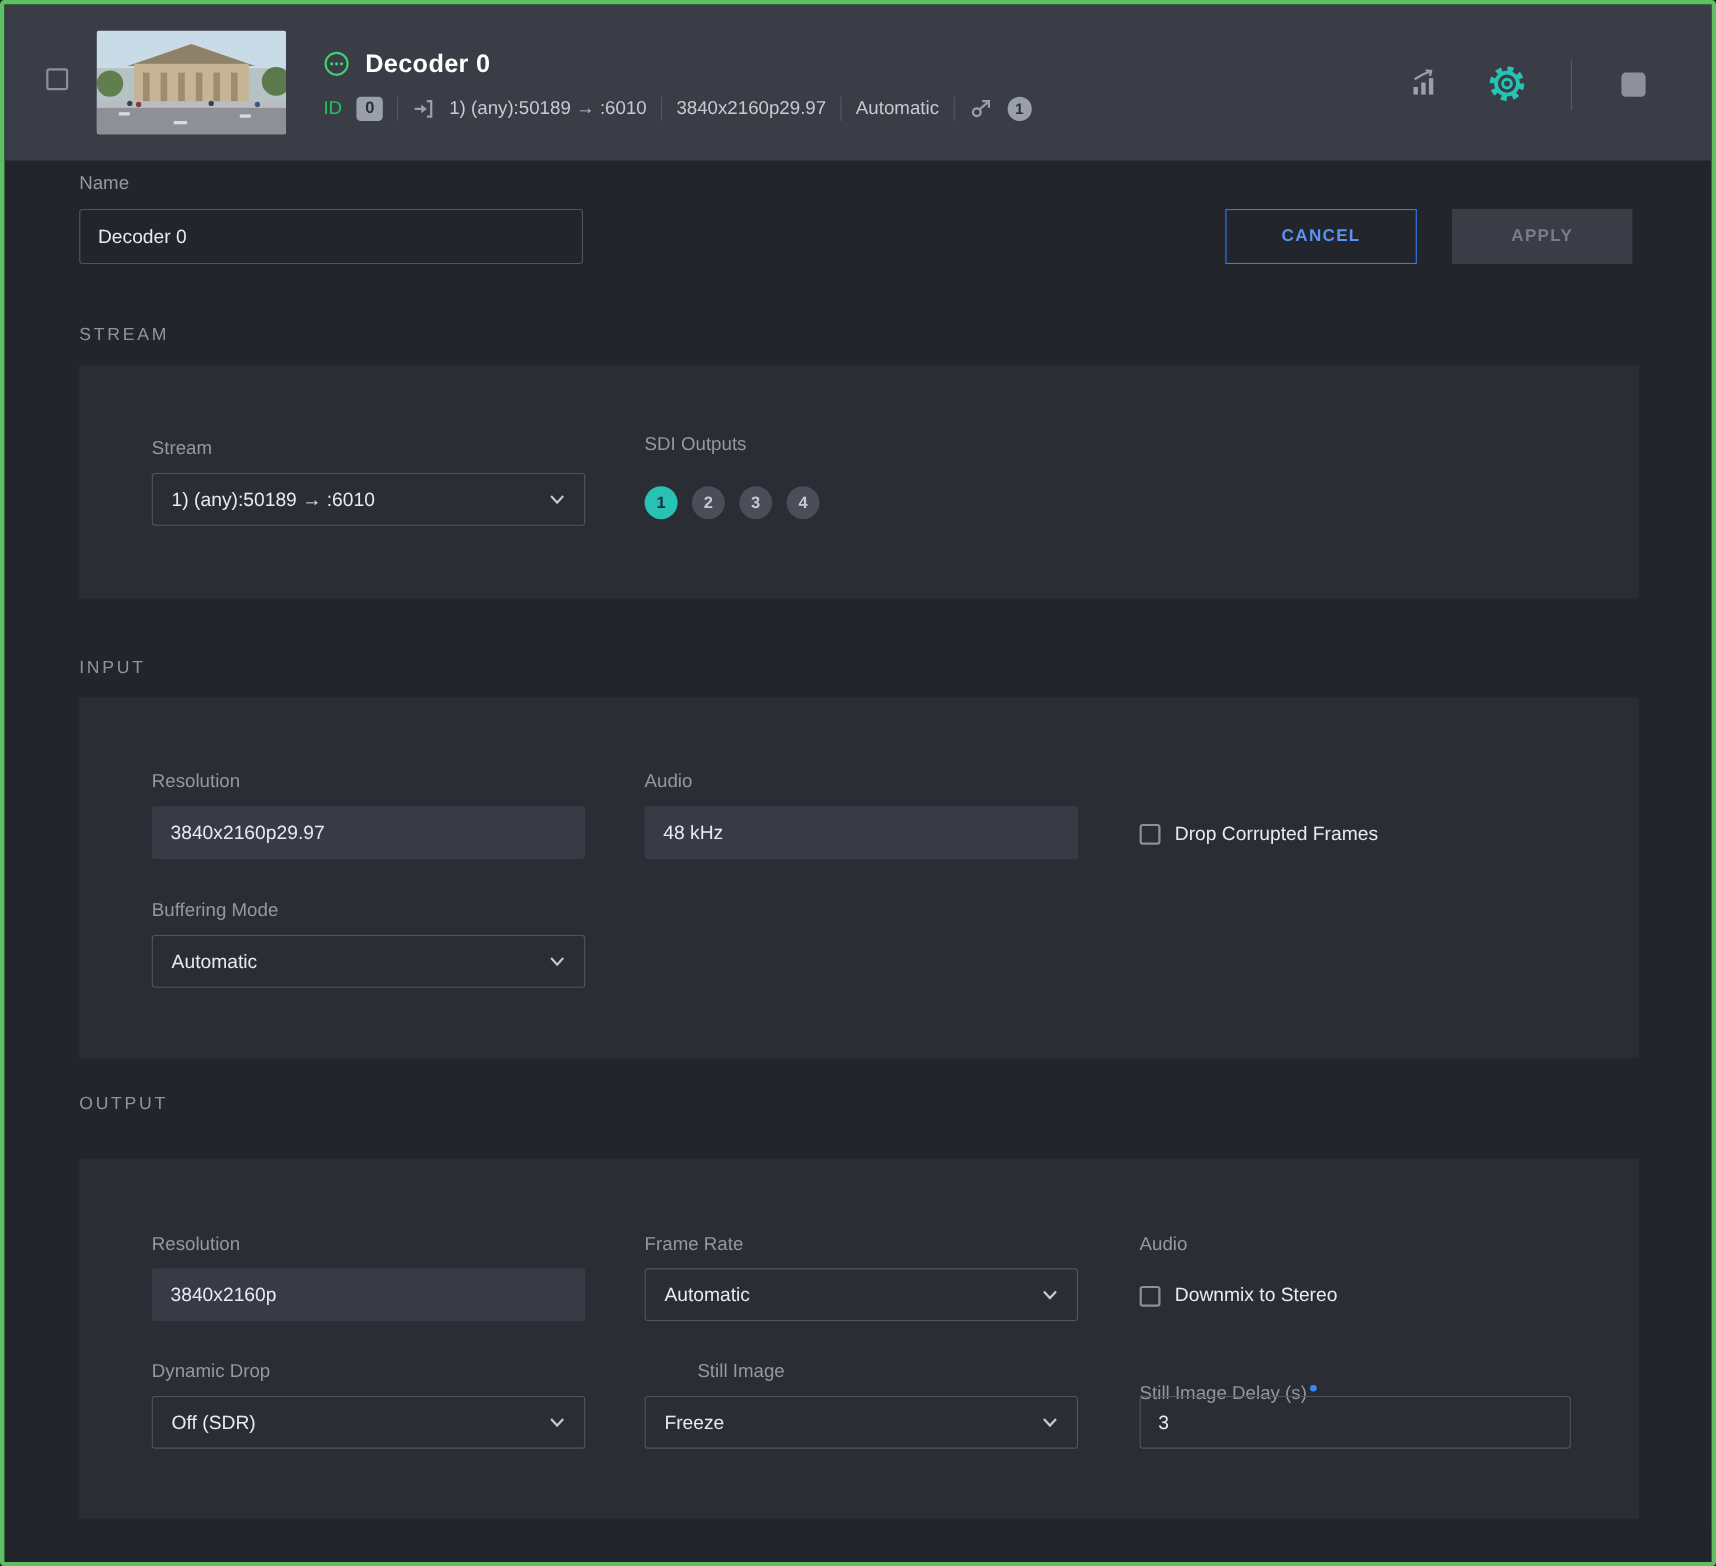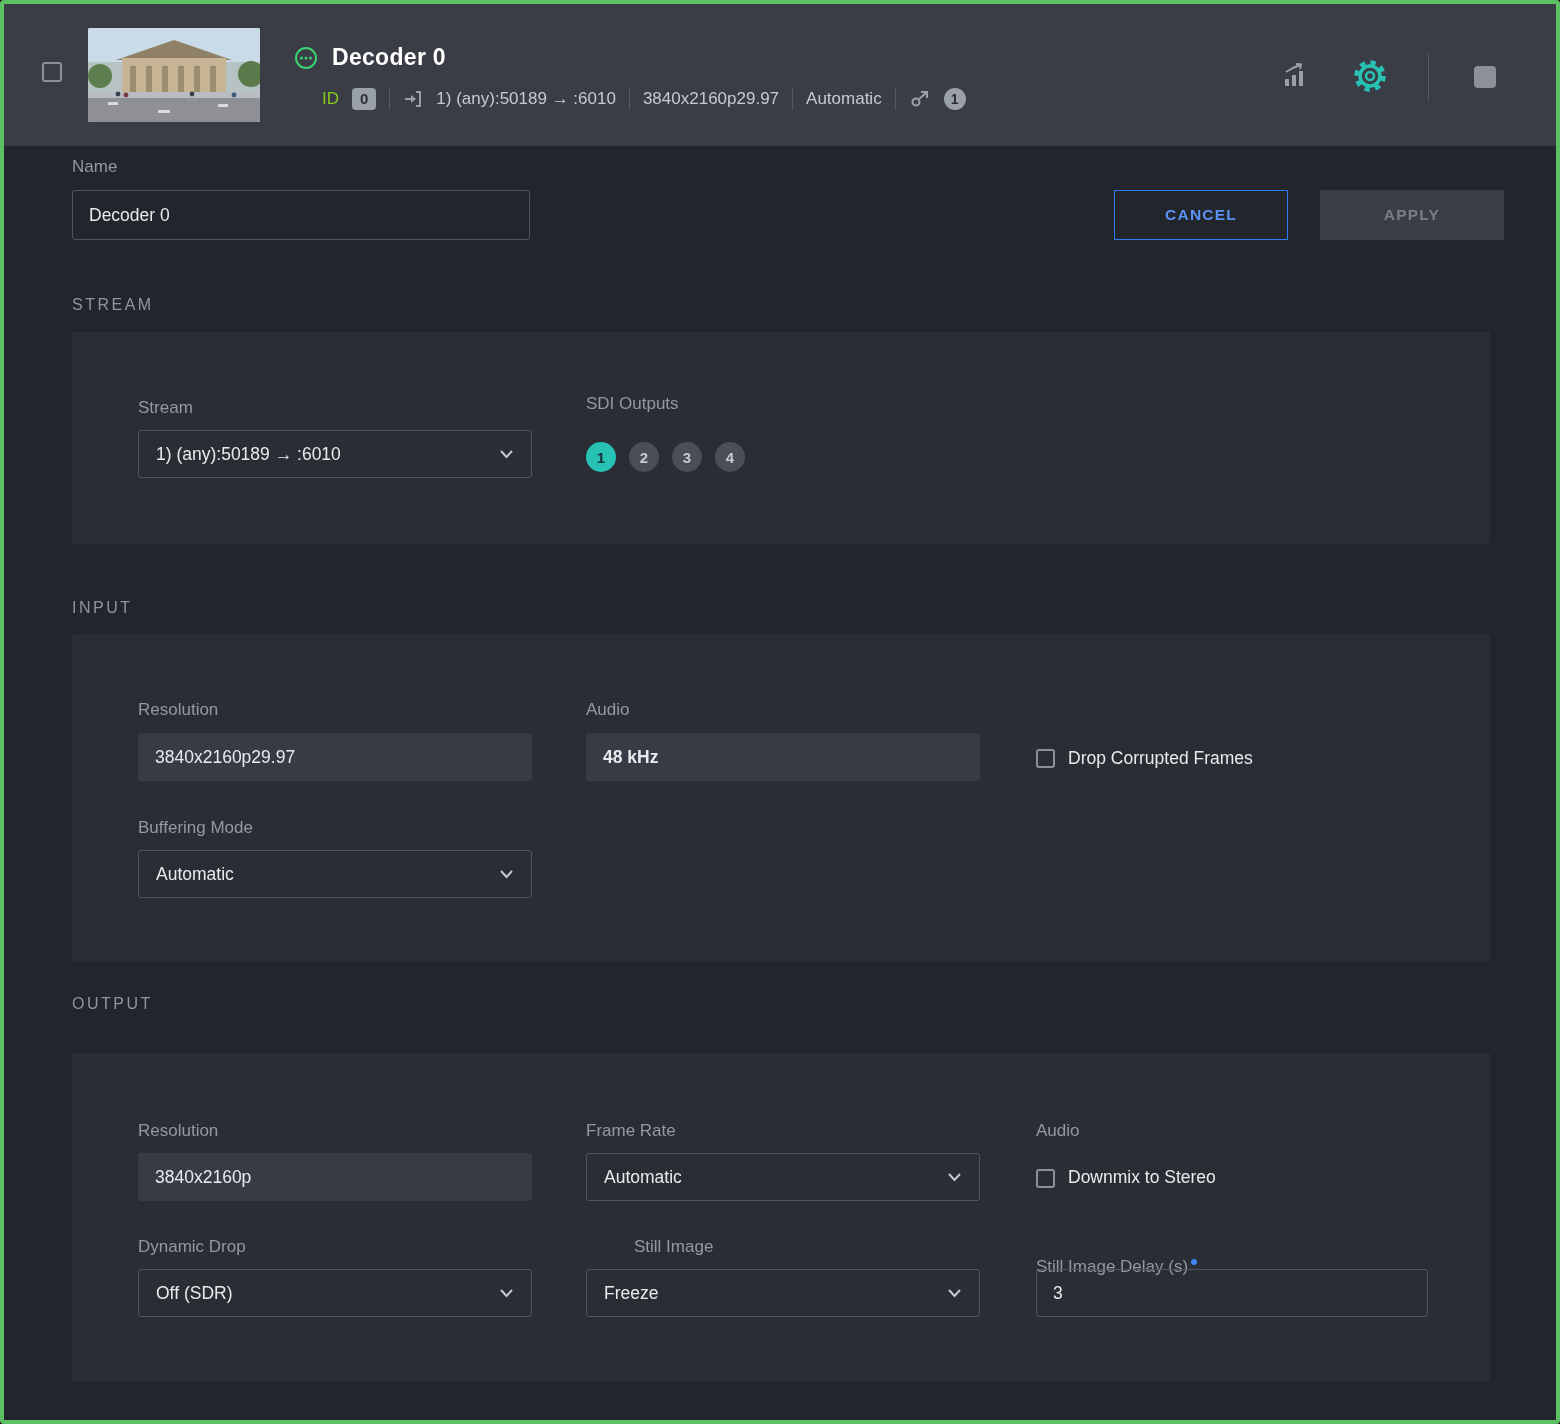--- a/index.html
+++ b/index.html
@@ -85,21 +85,21 @@
   }
   .select .chev { flex:0 0 auto; margin-left:10px; display:flex; }
 
   .btn {
     position:absolute; height:50px; border-radius:0;
     font-size:15.5px; font-weight:700; letter-spacing:1.2px;
     display:flex; align-items:center; justify-content:center; cursor:pointer;
     font-family:"Liberation Sans","DejaVu Sans",sans-serif;
   }
   .btn-cancel { left:1110px; top:186px; width:174px; background:transparent; border:1px solid #2e7bf3; color:#5b93f5; }
-  .btn-apply  { left:1316px; top:186px; width:184px; background:#3a3d46; border:none; color:#787d88; cursor:default; }
+  .btn-apply  { left:1316px; top:186px; width:164px; background:#3a3d46; border:none; color:#787d88; cursor:default; }
 
   .check { position:absolute; display:flex; align-items:center; gap:13px; cursor:pointer; }
   .check .box { width:19px; height:19px; border:2px solid #8b919c; border-radius:3px; background:transparent; flex:0 0 auto; }
   .check .check-label { font-size:17.5px; color:#e9eaee; }
 
   .sdi-circles { position:absolute; display:flex; gap:13px; }
   .sdi {
     width:30px; height:30px; border-radius:50%; border:none; cursor:pointer;
     background:#4a4e59; color:#c6cad2; font-size:15px; font-weight:600;
     display:flex; align-items:center; justify-content:center;
@@ -150,21 +150,21 @@
     <svg class="status-icon" viewBox="0 0 24 24">
       <circle cx="12" cy="12" r="10" fill="none" stroke="#3ecf6e" stroke-width="2"></circle>
       <circle cx="7.5" cy="12" r="1.5" fill="#3ecf6e"></circle>
       <circle cx="12" cy="12" r="1.5" fill="#3ecf6e"></circle>
       <circle cx="16.5" cy="12" r="1.5" fill="#3ecf6e"></circle>
     </svg>
 
     <div class="hdr-title">Decoder 0</div>
 
     <div class="hdr-meta">
-      <span style="color:#84cc16;margin-left:28px;">ID</span>
+      <span style="color:#22c55e;">ID</span>
       <span class="id-badge">0</span>
       <span class="meta-divider"></span>
       <svg width="20" height="20" viewBox="0 0 20 20">
         <path d="M13 3 h4 v14 h-4" fill="none" stroke="#9aa0aa" stroke-width="2"></path>
         <line x1="2" y1="10" x2="11" y2="10" stroke="#9aa0aa" stroke-width="2"></line>
         <polygon points="8,6 13,10 8,14" fill="#9aa0aa"></polygon>
       </svg>
       <span>1) (any):50189 → :6010</span>
       <span class="meta-divider"></span>
       <span>3840x2160p29.97</span>
@@ -227,21 +227,21 @@
 
   <div class="section-heading" style="left:68px; top:595px;">INPUT</div>
 
   <div class="panel" style="top:630px; height:328px;">
     <div class="field-label" style="left:66px; top:66px;">Resolution</div>
     <div class="readonly-field" style="left:66px; top:99px; width:394px;">
       <span>3840x2160p29.97</span>
     </div>
 
     <div class="field-label" style="left:514px; top:66px;">Audio</div>
-    <div class="readonly-field" style="left:514px; top:99px; width:394px;font-weight:bold;">
+    <div class="readonly-field" style="left:514px; top:99px; width:394px;">
       <span>48 kHz</span>
     </div>
 
     <label class="check" style="left:964px; top:114px;">
       <span class="box"></span>
       <span class="check-label">Drop Corrupted Frames</span>
     </label>
 
     <div class="field-label" style="left:66px; top:184px;">Buffering Mode</div>
     <div class="select" style="left:66px; top:216px; width:394px;">

